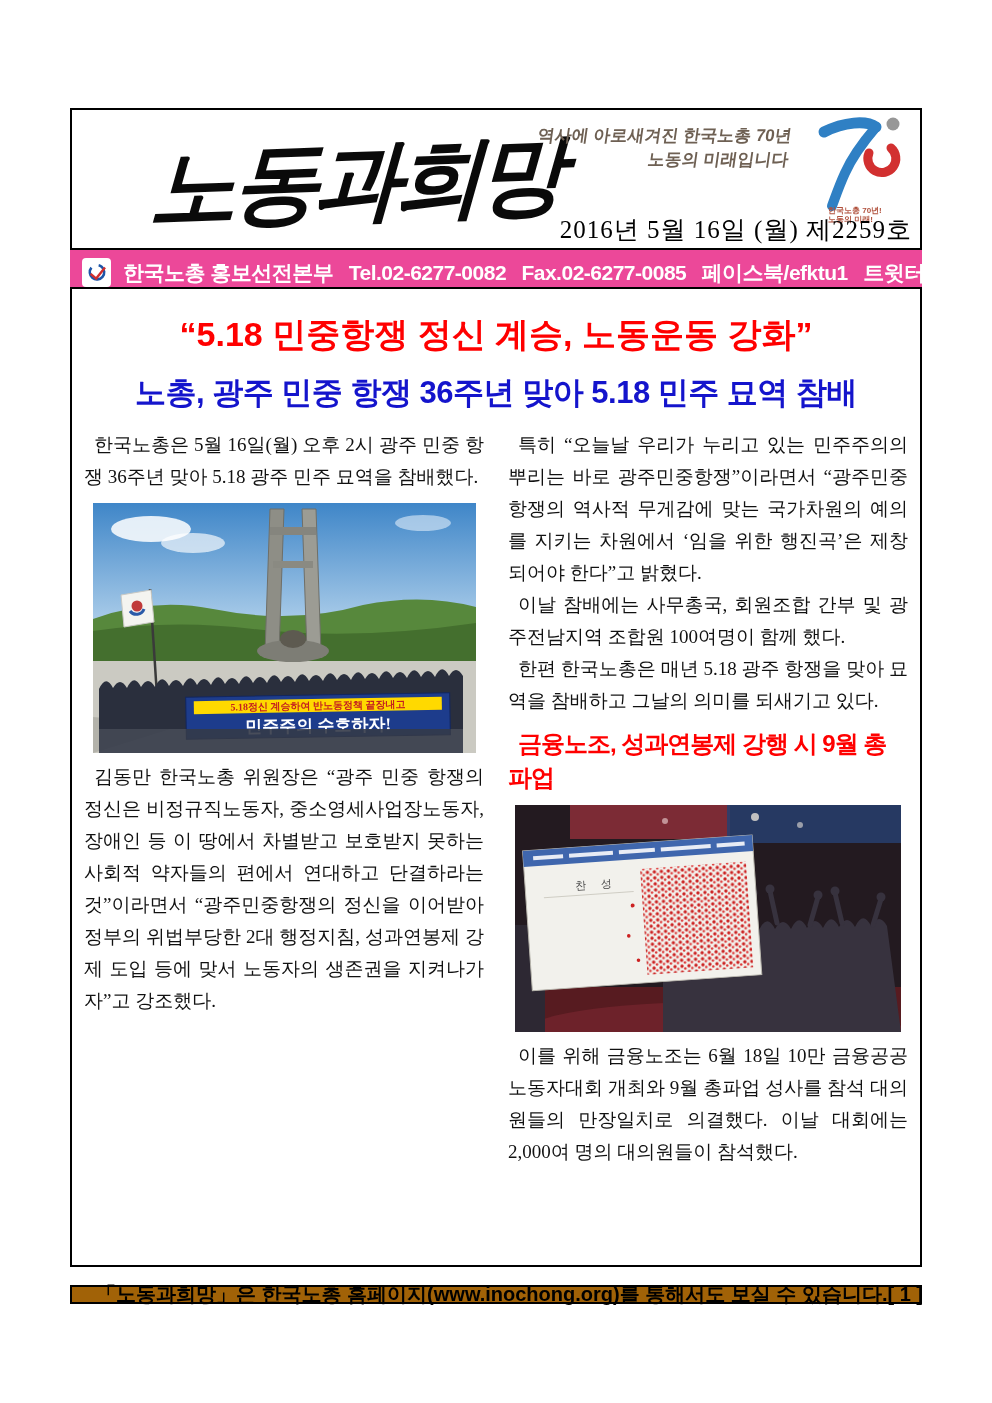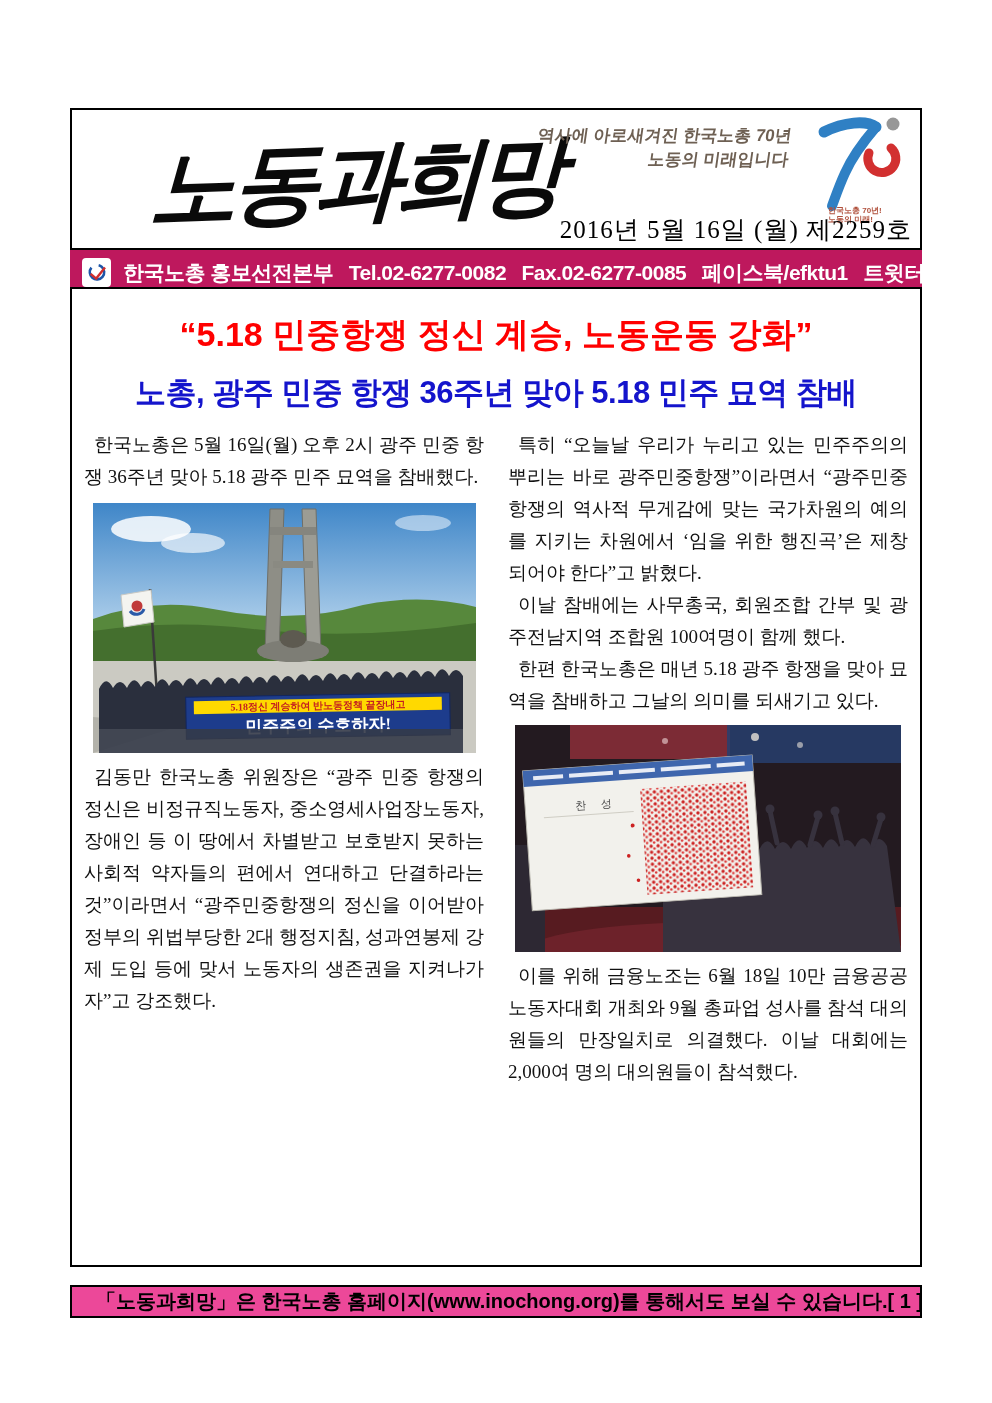--- a/index.html
+++ b/index.html
@@ -15,21 +15,21 @@
       transform:rotate(-2deg) skewX(-4deg);white-space:nowrap;line-height:132px;text-align:center;}
   .slogan{position:absolute;right:130px;top:14px;text-align:right;color:#6e6053;
       font-weight:bold;font-size:17px;line-height:24px;transform:skewX(-8deg);}
   .logo70{position:absolute;right:14px;top:4px;width:100px;height:100px;}
   .logo70-caption{position:absolute;right:20px;top:96px;width:72px;text-align:left;
       font-size:8px;line-height:9px;color:#b0503c;font-weight:bold;}
   .issue-line{position:absolute;right:8px;bottom:2px;font-family:"Liberation Serif",serif;
       font-size:25px;color:#000000;letter-spacing:1px;white-space:nowrap;}
 
   
-  .info-bar{left:70px;top:250px;width:852px;height:45px;background:#be185d;color:#fff;
+  .info-bar{left:70px;top:250px;width:852px;height:45px;background:#ec4899;color:#fff;
       display:flex;align-items:center;gap:12px;padding:0 10px 0 12px;}
   .emblem-box{width:29px;height:29px;background:#fff;border-radius:4px;flex:0 0 auto;
       display:flex;align-items:center;justify-content:center;}
   .info-text{font-size:21px;font-weight:bold;letter-spacing:-0.5px;white-space:nowrap;}
   .info-text span{margin-right:10px;}
 
   
   .bodybox{left:70px;top:287px;width:852px;height:980px;border:2px solid #000;
       background:#fff;padding:14px 6px 0 6px;overflow:hidden;}
   .headline-main{text-align:center;font-size:34px;font-weight:800;color:#ff0000;
@@ -42,21 +42,21 @@
   .col p{margin:0;text-indent:10px;}
   .subhead2{font-family:"Liberation Sans",sans-serif;font-size:24px;font-weight:900;
       color:#ff0000;text-indent:0;letter-spacing:-1px;margin:10px 0 10px 0 !important;
       line-height:34px;text-align:left;}
 
   figure{margin:0;}
   .photo1{width:383px;height:250px;margin:10px auto 8px auto;display:block;}
   .photo2{width:386px;height:227px;margin:8px auto 8px auto;display:block;}
 
   
-  .footer{left:70px;top:1285px;width:852px;height:33px;background:#ec4899;
+  .footer{left:70px;top:1285px;width:852px;height:19px;background:#a16207;
       border:2px solid #000;display:flex;align-items:center;justify-content:space-between;
       padding:0 16px 0 24px;font-size:20px;font-weight:bold;color:#000;white-space:nowrap;}
 </style>
 </head>
 <body>
 
 <div class="abs masthead">
   <div class="paper-title">노동과희망</div>
 
   <div class="slogan">
@@ -149,20 +149,21 @@
       </figure>
 
       <p>김동만 한국노총 위원장은 “광주 민중 항쟁의 정신은 비정규직노동자, 중소영세사업장노동자, 장애인 등 이 땅에서 차별받고 보호받지 못하는 사회적 약자들의 편에서 연대하고 단결하라는 것”이라면서 “광주민중항쟁의 정신을 이어받아 정부의 위법부당한 2대 행정지침, 성과연봉제 강제 도입 등에 맞서 노동자의 생존권을 지켜나가자”고 강조했다.</p>
     </div>
 
     <div class="col">
       <p>특히 “오늘날 우리가 누리고 있는 민주주의의 뿌리는 바로 광주민중항쟁”이라면서 “광주민중항쟁의 역사적 무게감에 맞는 국가차원의 예의를 지키는 차원에서 ‘임을 위한 행진곡’은 제창되어야 한다”고 밝혔다.</p>
       <p>이날 참배에는 사무총국, 회원조합 간부 및 광주전남지역 조합원 100여명이 함께 했다.</p>
       <p>한편 한국노총은 매년 5.18 광주 항쟁을 맞아 묘역을 참배하고 그날의 의미를 되새기고 있다.</p>
 
+      <p class="subhead2">금융노조, 성과연봉제 강행 시 9월 총파업</p>
 
 
       <figure>
         <svg class="photo2" viewBox="0 0 386 227">
           <defs>
             <pattern id="dots" width="7" height="6" patternUnits="userSpaceOnUse">
               <circle cx="2" cy="2" r="1.7" fill="#cc2222"></circle>
               <circle cx="5.2" cy="4.5" r="1.3" fill="#dd3838"></circle>
             </pattern>
           </defs>

